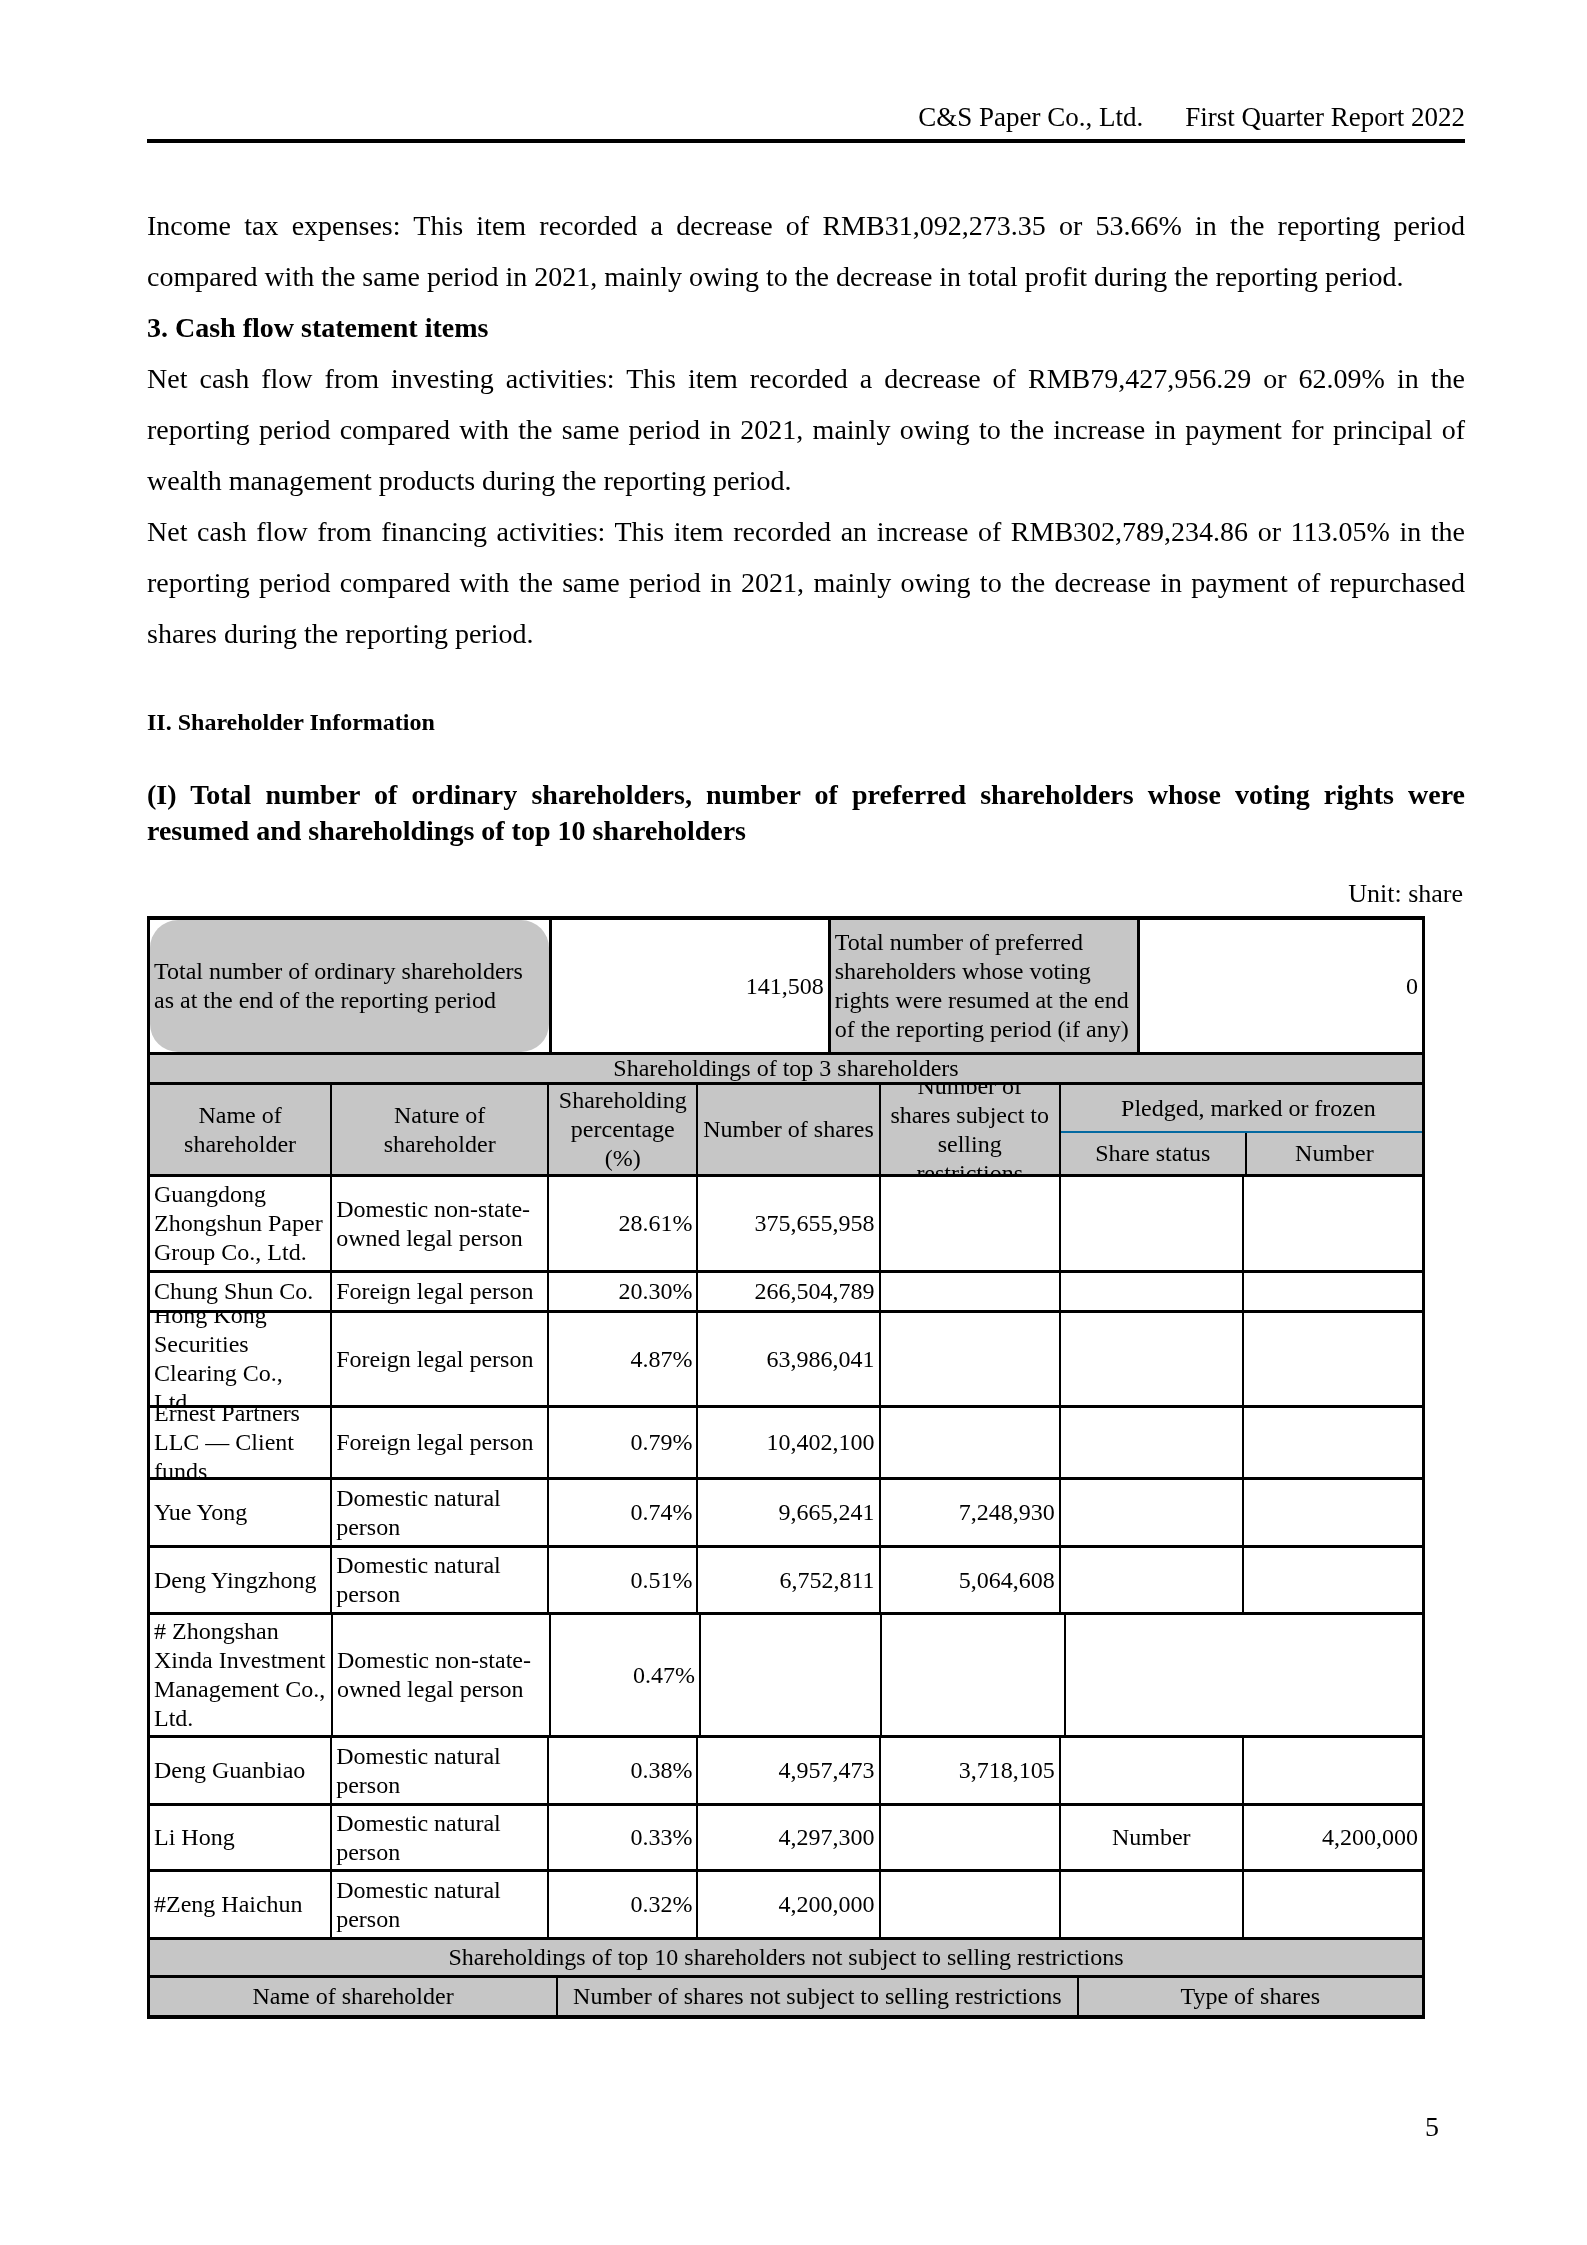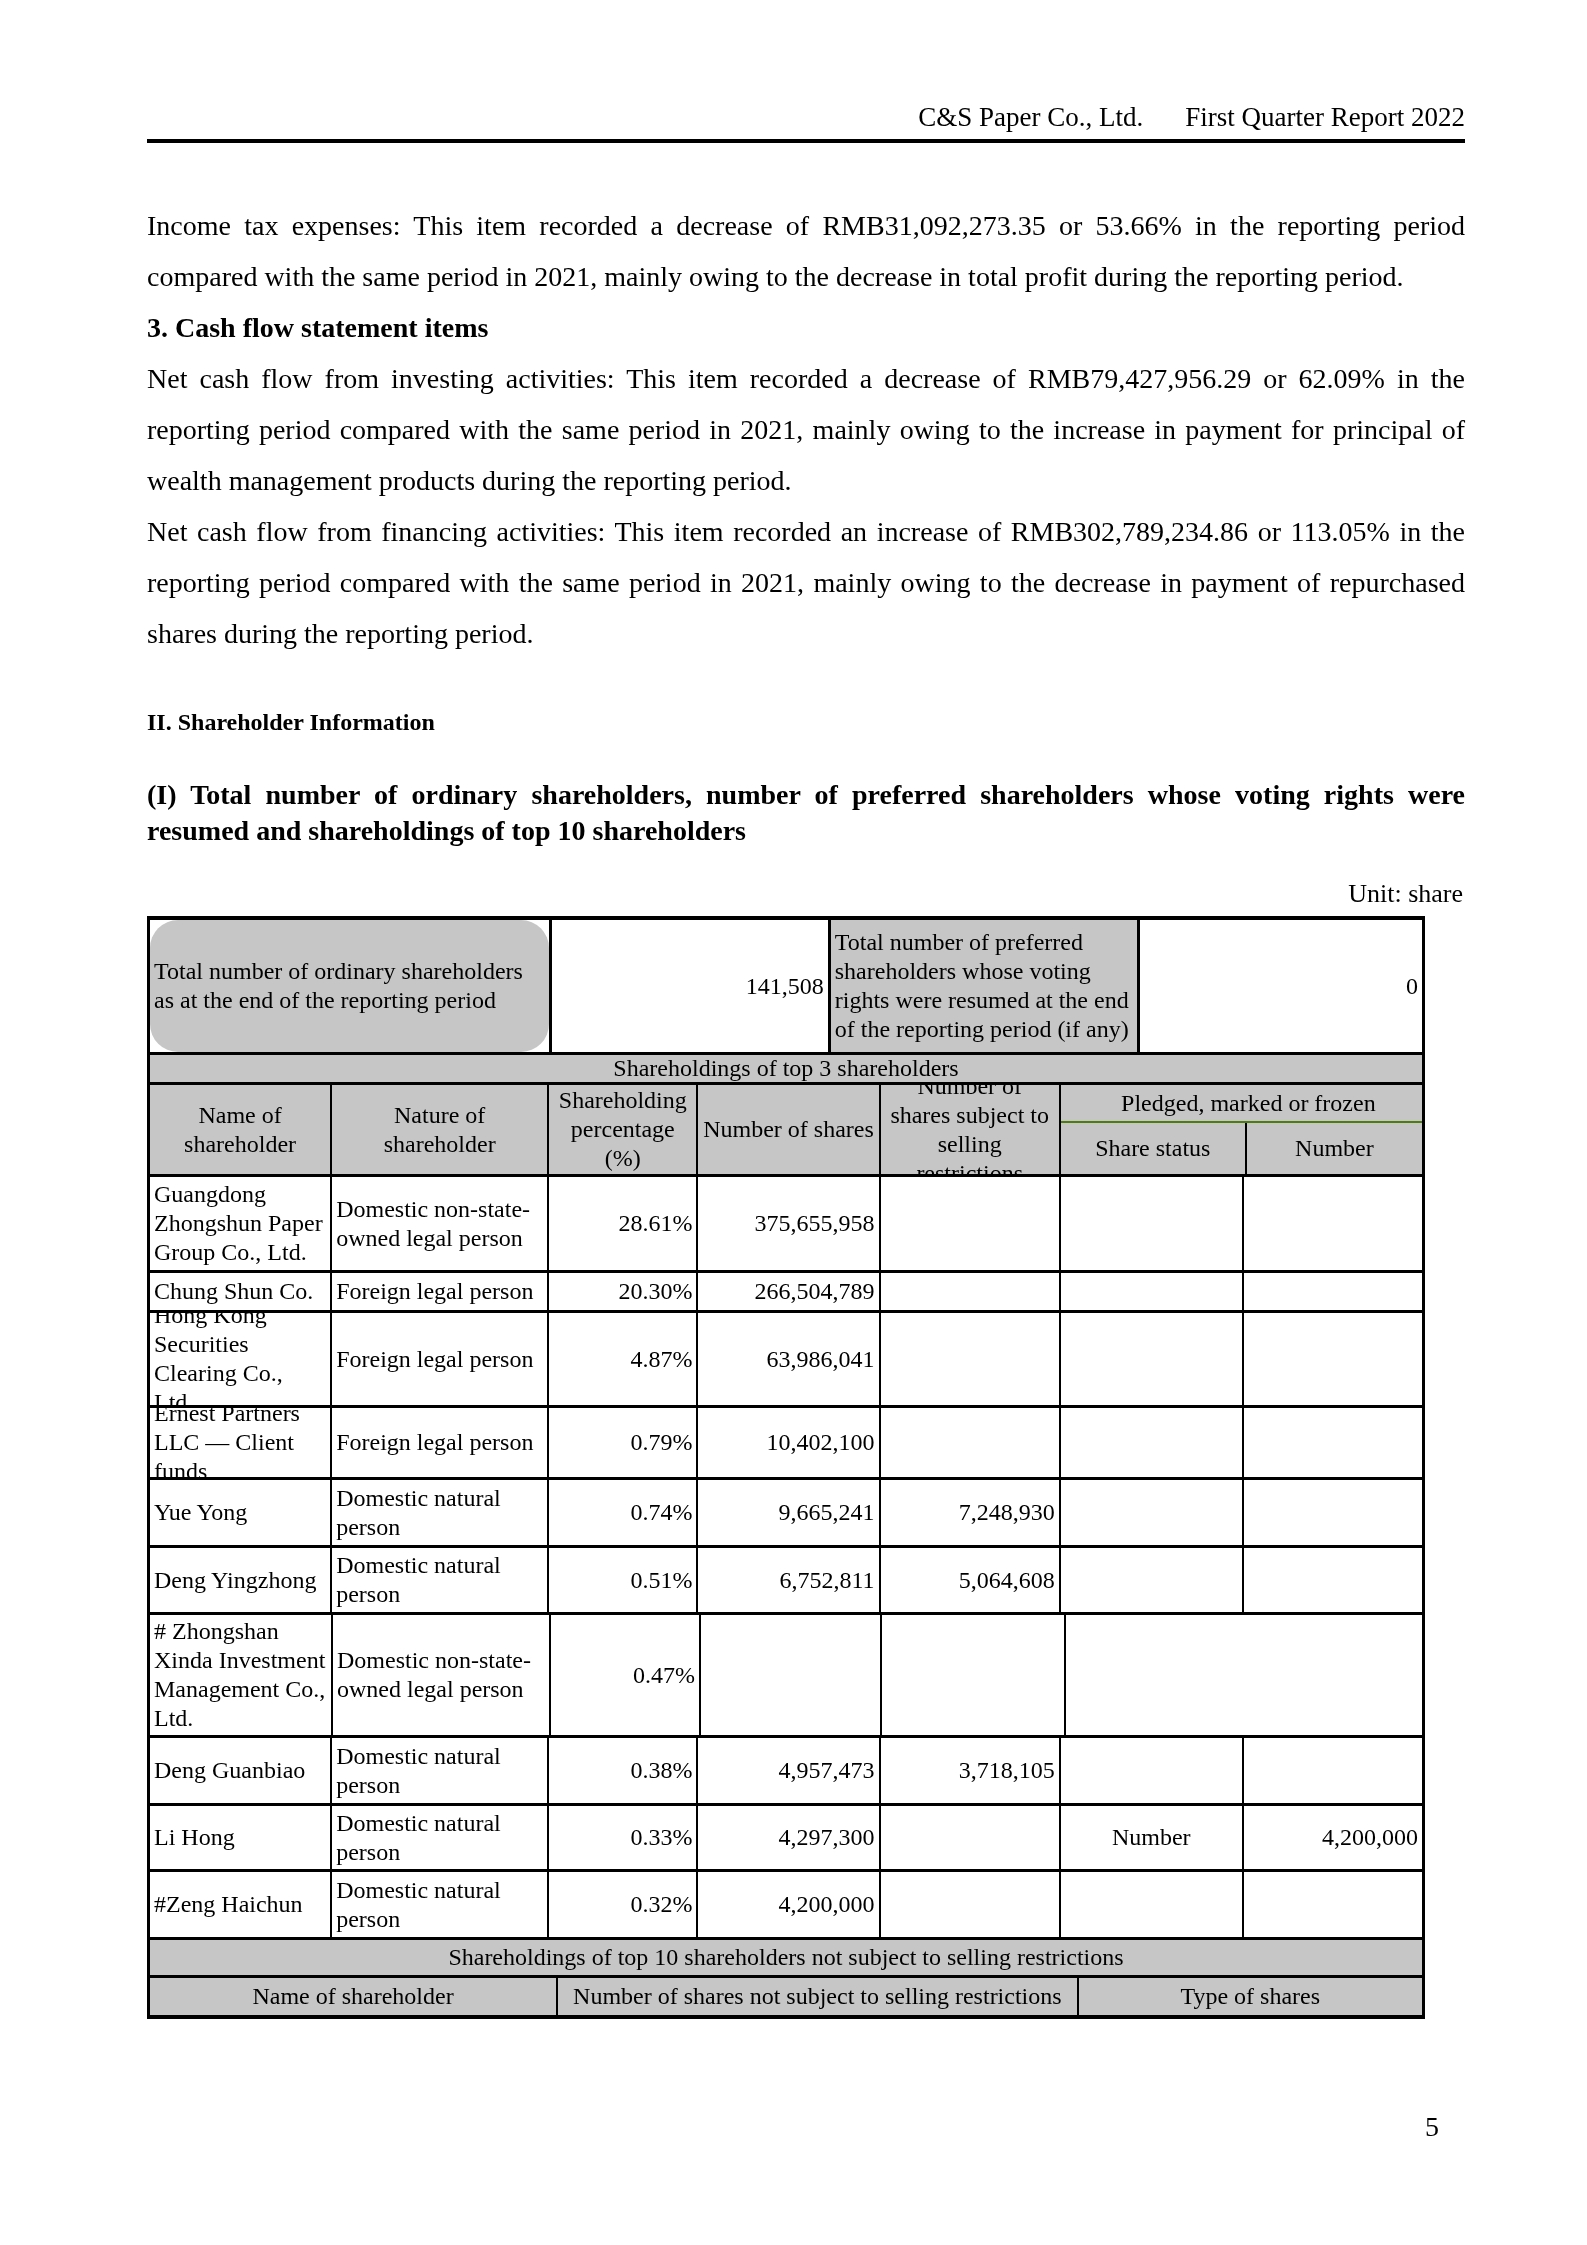--- a/index.html
+++ b/index.html
@@ -66,21 +66,21 @@
   .tr-summary .td:first-child { border-left:none;border-radius:28px; }
 
   
   .c1{width:181px} .c2{width:218px} .c3{width:150px} .c4{width:183px}
   .c5{width:181px} .c6{width:184px} .c7{width:181px}
   .c67{width:365px; padding:0; flex-direction:column; align-items:stretch;}
 
   .band { height:30px; }
   .hdr-row { height:92px; }
   .pledged-band {
-    height:38px; border-bottom:2px solid #4d7c0f;
+    height:48px; border-bottom:2px solid #0369a1;
     display:flex; align-items:center; justify-content:center; text-align:center;padding-left:14px;
   }
   .pledged-sub { flex:1; display:flex; }
   .pledged-sub .sub {
     display:flex; align-items:center; justify-content:center; text-align:center;
   }
   .sub-status { width:184px; }
   .sub-number { flex:1; border-left:2px solid #000; }
 
   

